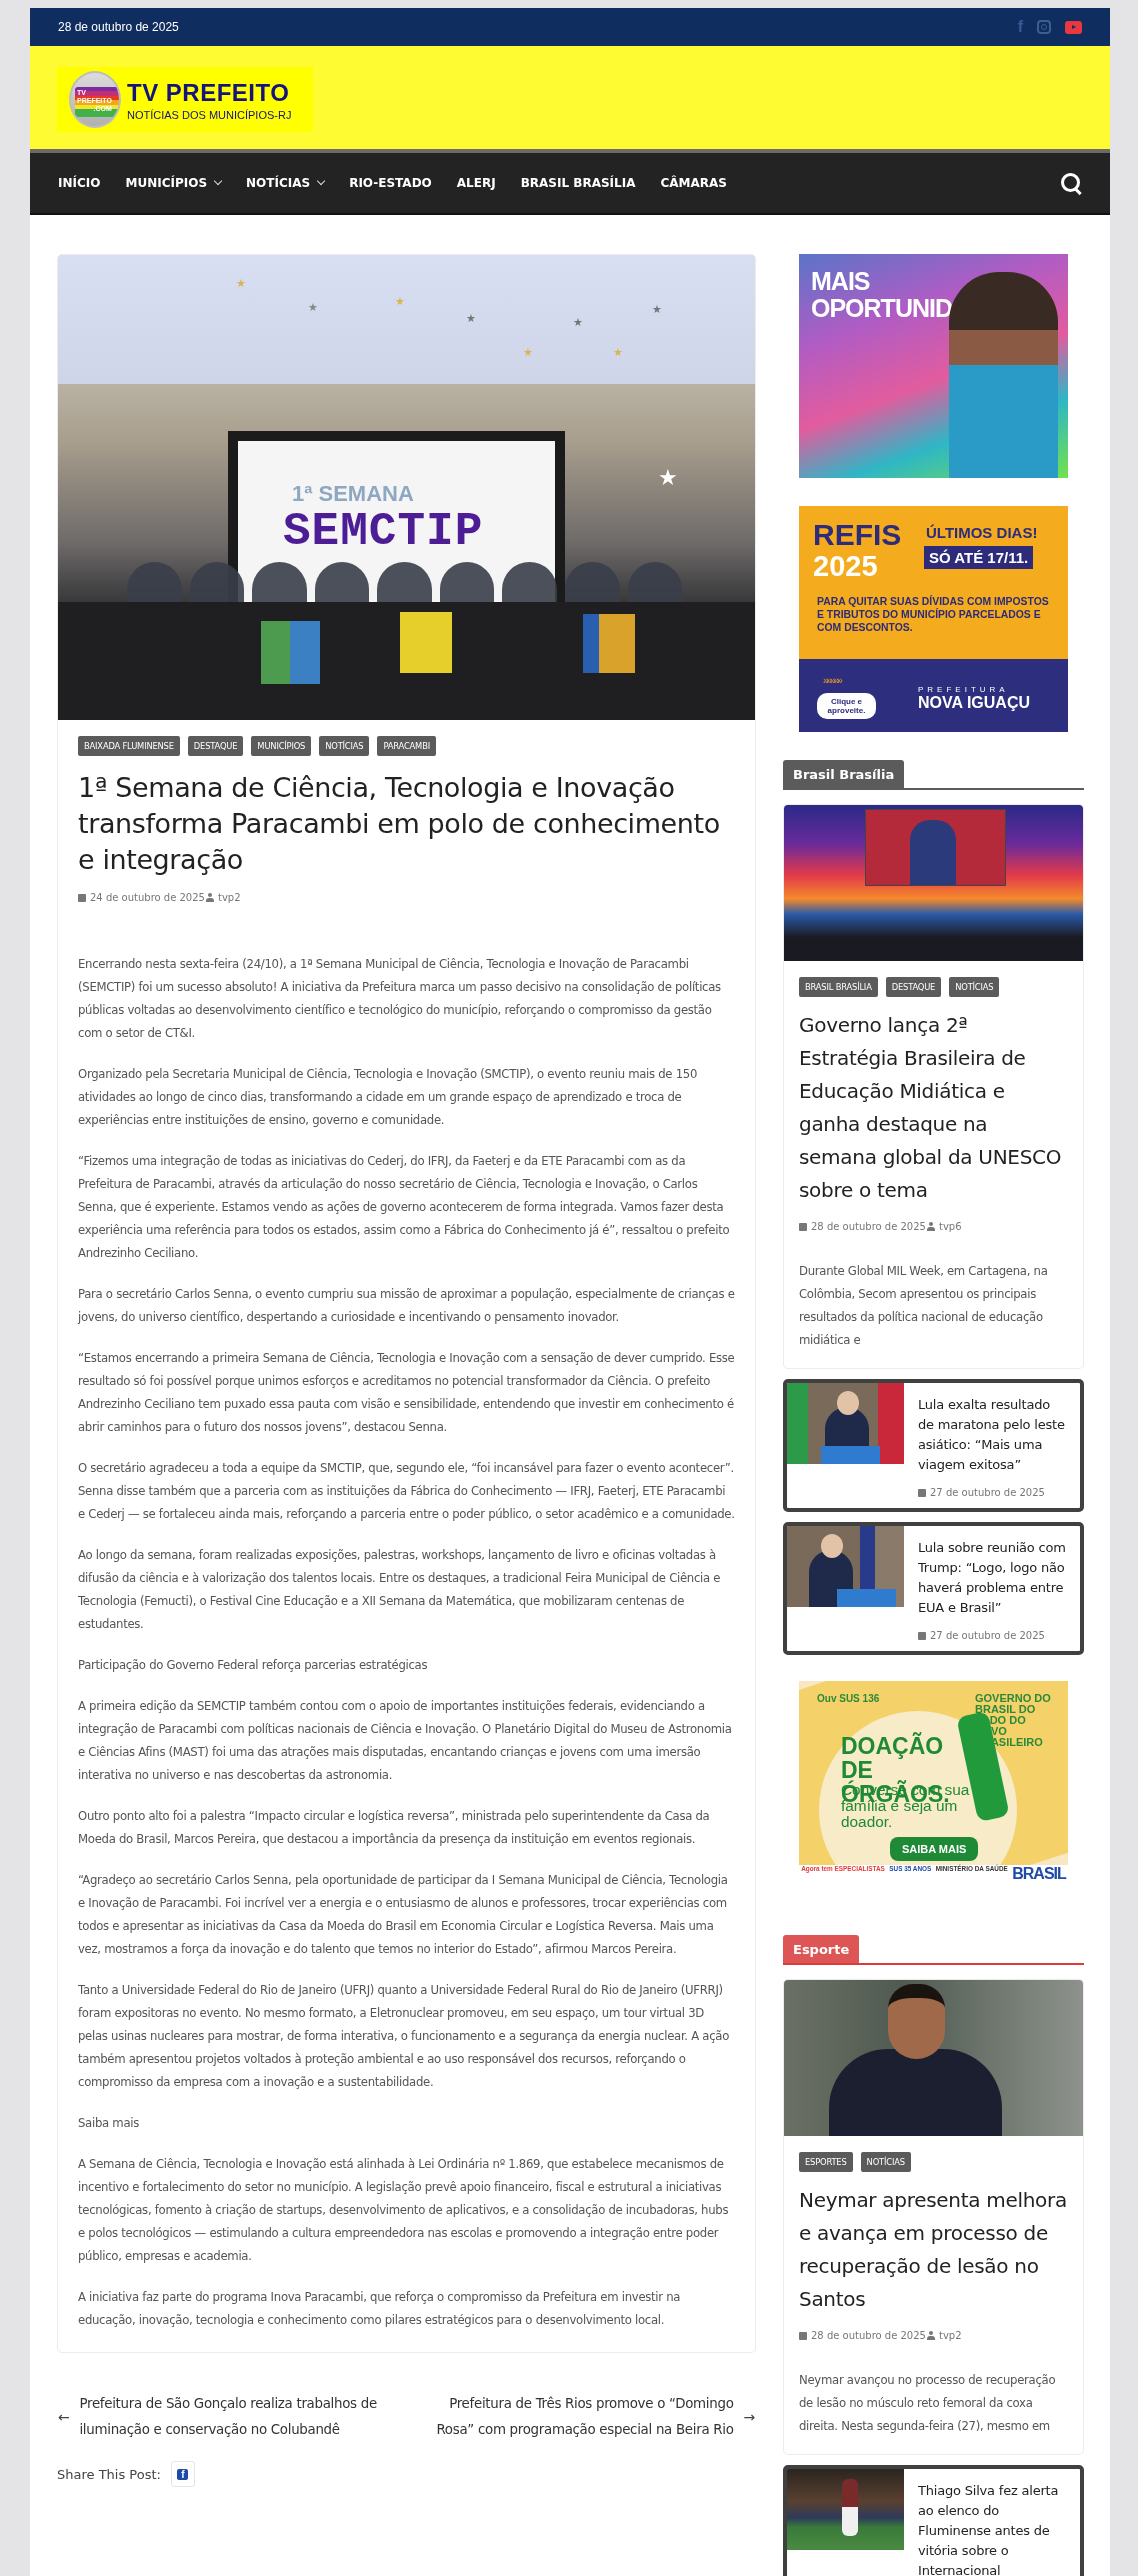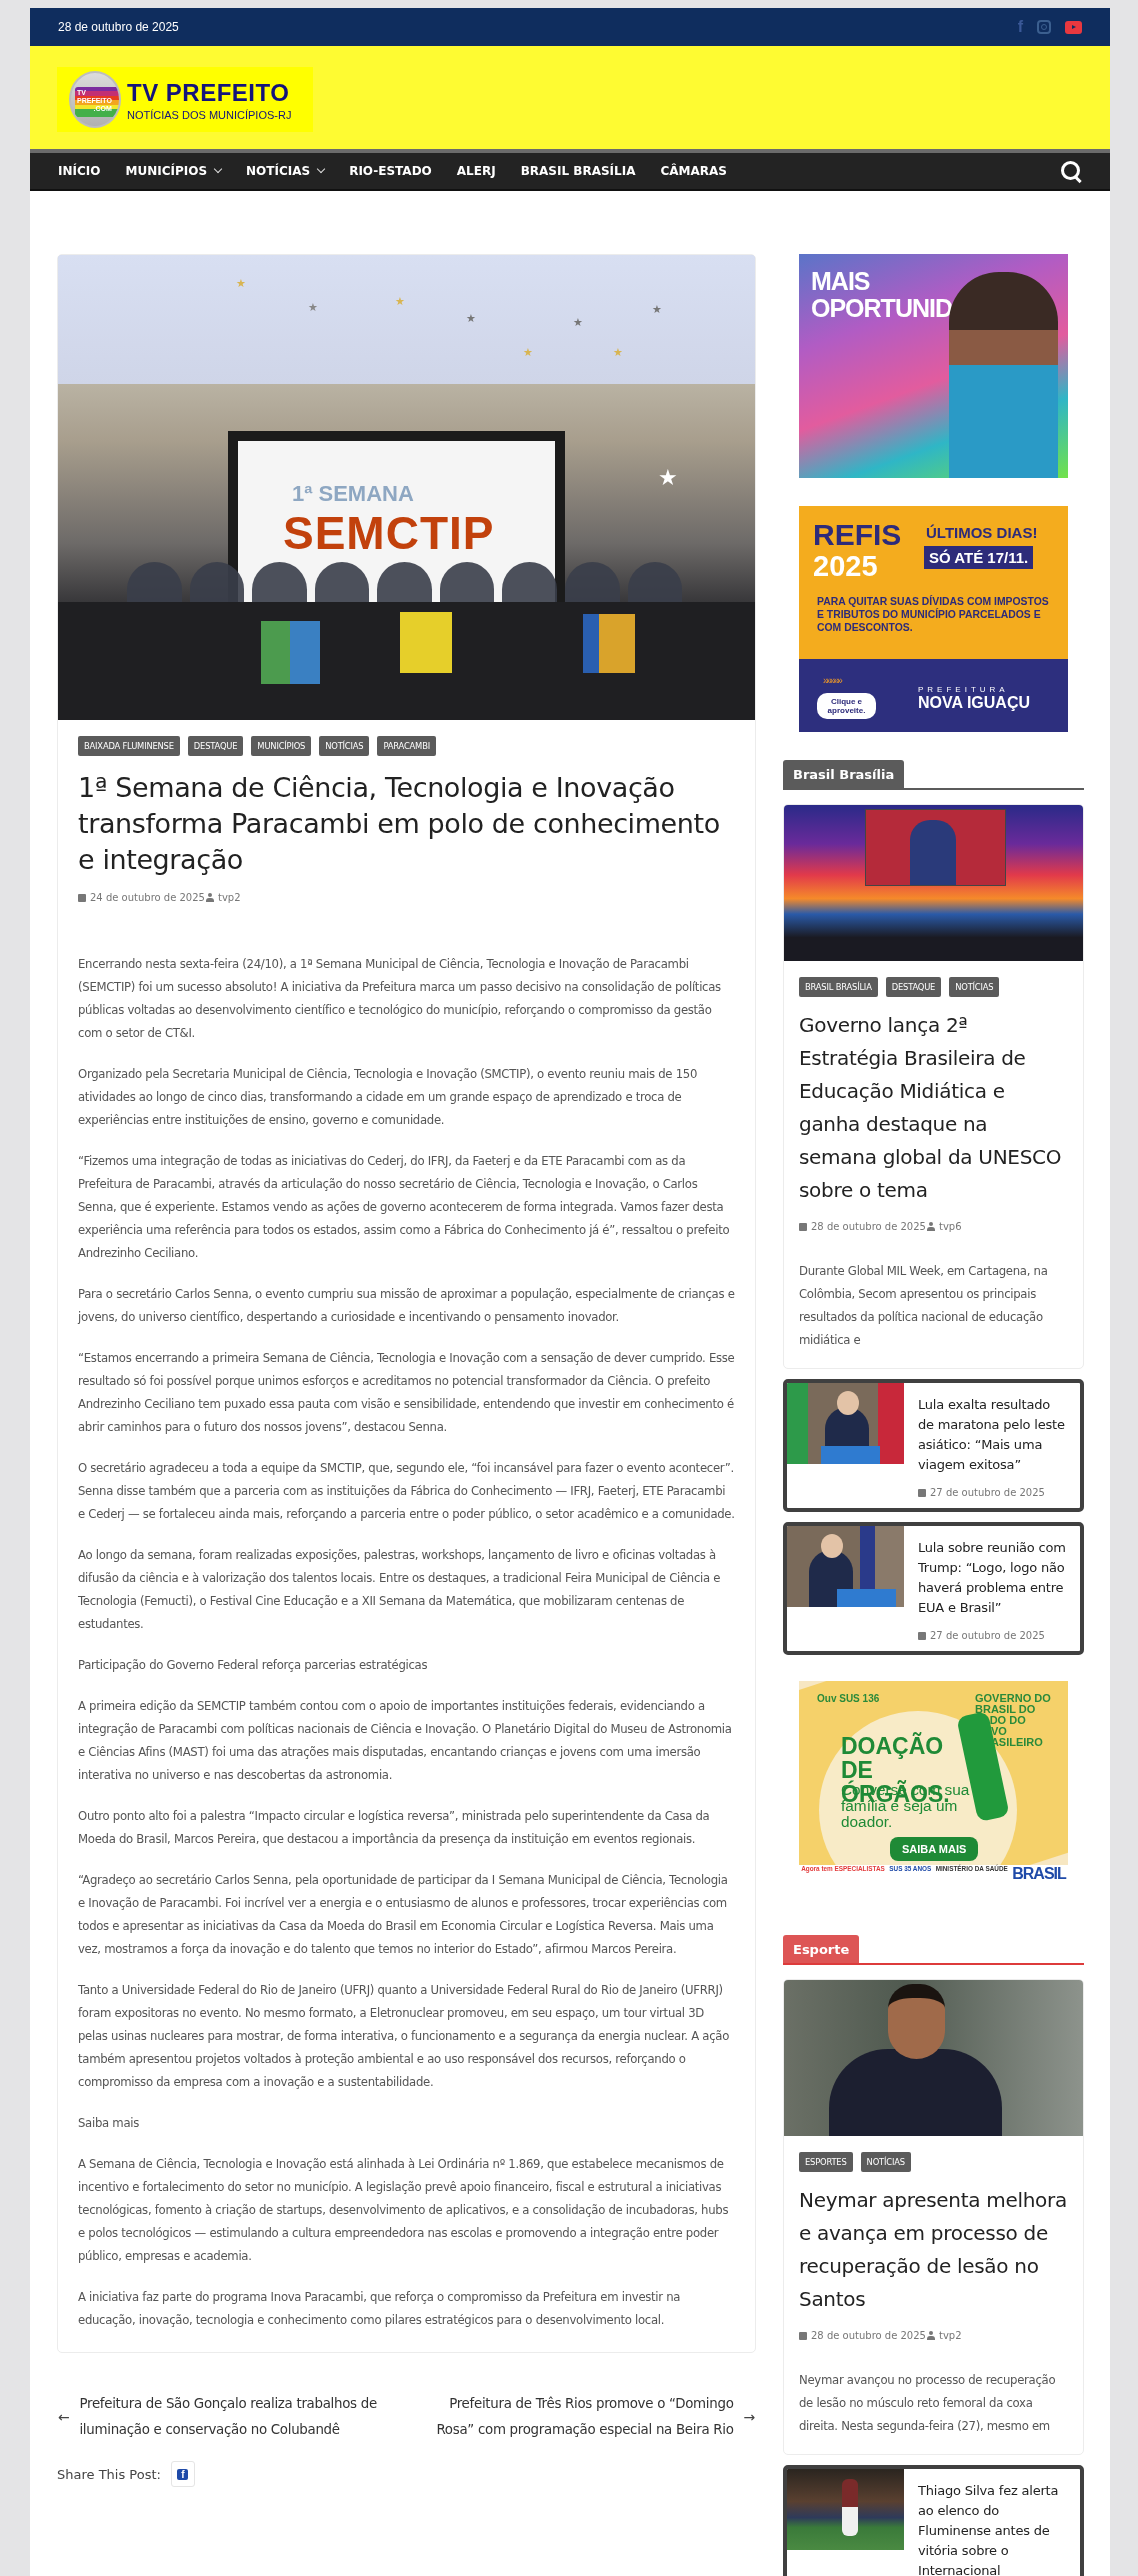--- a/index.html
+++ b/index.html
@@ -22,36 +22,36 @@
   .header { height: 107px; background: #fefb32; border-bottom: 4px solid #6b6b6b; position: relative; }
   .logo { position: absolute; left: 27px; top: 21px; width: 256px; height: 65px; background: #ffff00; display: flex; align-items: center; }
   .logo-disc { width: 52px; height: 57px; margin-left: 12px; border-radius: 50%; background: linear-gradient(180deg,#dcdcdc 0%, #b0b0b0 100%); position: relative; overflow: hidden; border: 2px solid #bdbdbd; }
   .logo-disc .stripes { position: absolute; left: 4px; top: 14px; width: 44px; height: 30px; background: linear-gradient(180deg,#7c2c9e 0 15%, #c22f74 15% 30%, #e63b1e 30% 45%, #f3a51f 45% 60%, #f2e62a 60% 75%, #43b049 75% 100%); border-radius: 3px; }
   .logo-disc .lt { position: absolute; left: 6px; top: 16px; font-size: 7px; line-height: 8px; font-weight: bold; color: #fff; font-family: "Liberation Sans", sans-serif; }
   .logo-text { margin-left: 6px; }
   .logo-title { font-family: "Liberation Sans", sans-serif; font-weight: bold; font-size: 24px; color: #14147a; letter-spacing: 0.5px; }
   .logo-sub { font-family: "Liberation Sans", sans-serif; font-size: 11px; color: #14147a; margin-top: 2px; }
 
   
-  .nav { height: 38px; background: #232323; display: flex; align-items: center; padding: 0 28px; border-bottom: 2px solid #111; }
+  .nav { height: 62px; background: #232323; display: flex; align-items: center; padding: 0 28px; border-bottom: 2px solid #111; }
   .nav-item { color: #fff; font-weight: bold; font-size: 12px; margin-right: 25px; display: flex; align-items: center; gap: 5px; cursor: pointer; font-family: "DejaVu Sans", sans-serif; }
   .chev { width: 6px; height: 6px; border-right: 1.3px solid #ddd; border-bottom: 1.3px solid #ddd; transform: rotate(45deg); margin-top: -4px; margin-left: 3px; }
   .nav-search { margin-left: auto; width: 22px; height: 22px; position: relative; }
   .nav-search::before { content: ""; position: absolute; left: 1px; top: 1px; width: 13px; height: 13px; border: 3px solid #fff; border-radius: 50%; }
   .nav-search::after { content: ""; position: absolute; left: 15px; top: 15px; width: 8px; height: 3px; background: #fff; transform: rotate(45deg); transform-origin: left center; }
 
   
   .main { position: absolute; left: 27px; top: 246px; width: 699px; }
   .article-card { border: 1px solid #ececec; border-radius: 5px; overflow: hidden; }
   .hero { width: 699px; height: 465px; position: relative; overflow: hidden;
     background: linear-gradient(180deg, #c7d2e8 0%, #d9dff0 18%, #bdb7a8 25%, #a89e8d 40%, #6d6a68 62%, #2a2a2e 78%, #1e1e22 100%); }
   .hero .ceiling { position: absolute; left: 0; top: 0; width: 100%; height: 129px; background: linear-gradient(180deg,#d8dff2,#cfd5e8); }
   .hero .screen { position: absolute; left: 170px; top: 176px; width: 337px; height: 208px; background: #f5f5f5; border: 10px solid #1b1b1b; }
   .hero .screen .s1 { position: absolute; left: 54px; top: 40px; font-family: "Liberation Sans", sans-serif; font-weight: bold; font-size: 22px; color: #8ea7c2; }
-  .hero .screen .s2 { position: absolute; left: 45px; top: 65px; font-family: Liberation Sans, sans-serif; font-weight: bold; font-size: 46px; color: #c2410c; letter-spacing: 1px; }
+  .hero .screen .s2 { position: absolute; left: 45px; top: 65px; font-family: Liberation Mono, monospace; font-weight: bold; font-size: 46px; color: #4c1d95; letter-spacing: 1px; }
   .hero .stage { position: absolute; left: 0; top: 347px; width: 100%; height: 119px; background: #1f1f22; }
   .hero .people { position: absolute; left: 69px; top: 307px; width: 555px; height: 59px; display: flex; gap: 8px; }
   .hero .people i { flex: 1; background: #3a3e4a; border-radius: 30px 30px 0 0; opacity: .9; }
   .hero .cube1 { position: absolute; left: 203px; top: 366px; width: 59px; height: 63px; background: linear-gradient(90deg,#4c9b4e 50%, #3a80c2 50%); }
   .hero .cube2 { position: absolute; left: 342px; top: 357px; width: 52px; height: 61px; background: #e6cf2a; }
   .hero .cube3 { position: absolute; left: 525px; top: 359px; width: 52px; height: 59px; background: linear-gradient(90deg,#2a5fb0 30%, #d9a32b 30%); }
   .hero .star { position: absolute; color: #d8b552; font-size: 11px; }
 
   .article-body { padding: 16px 20px 20px 20px; }
   .tags { display: flex; gap: 8px; flex-wrap: wrap; }

